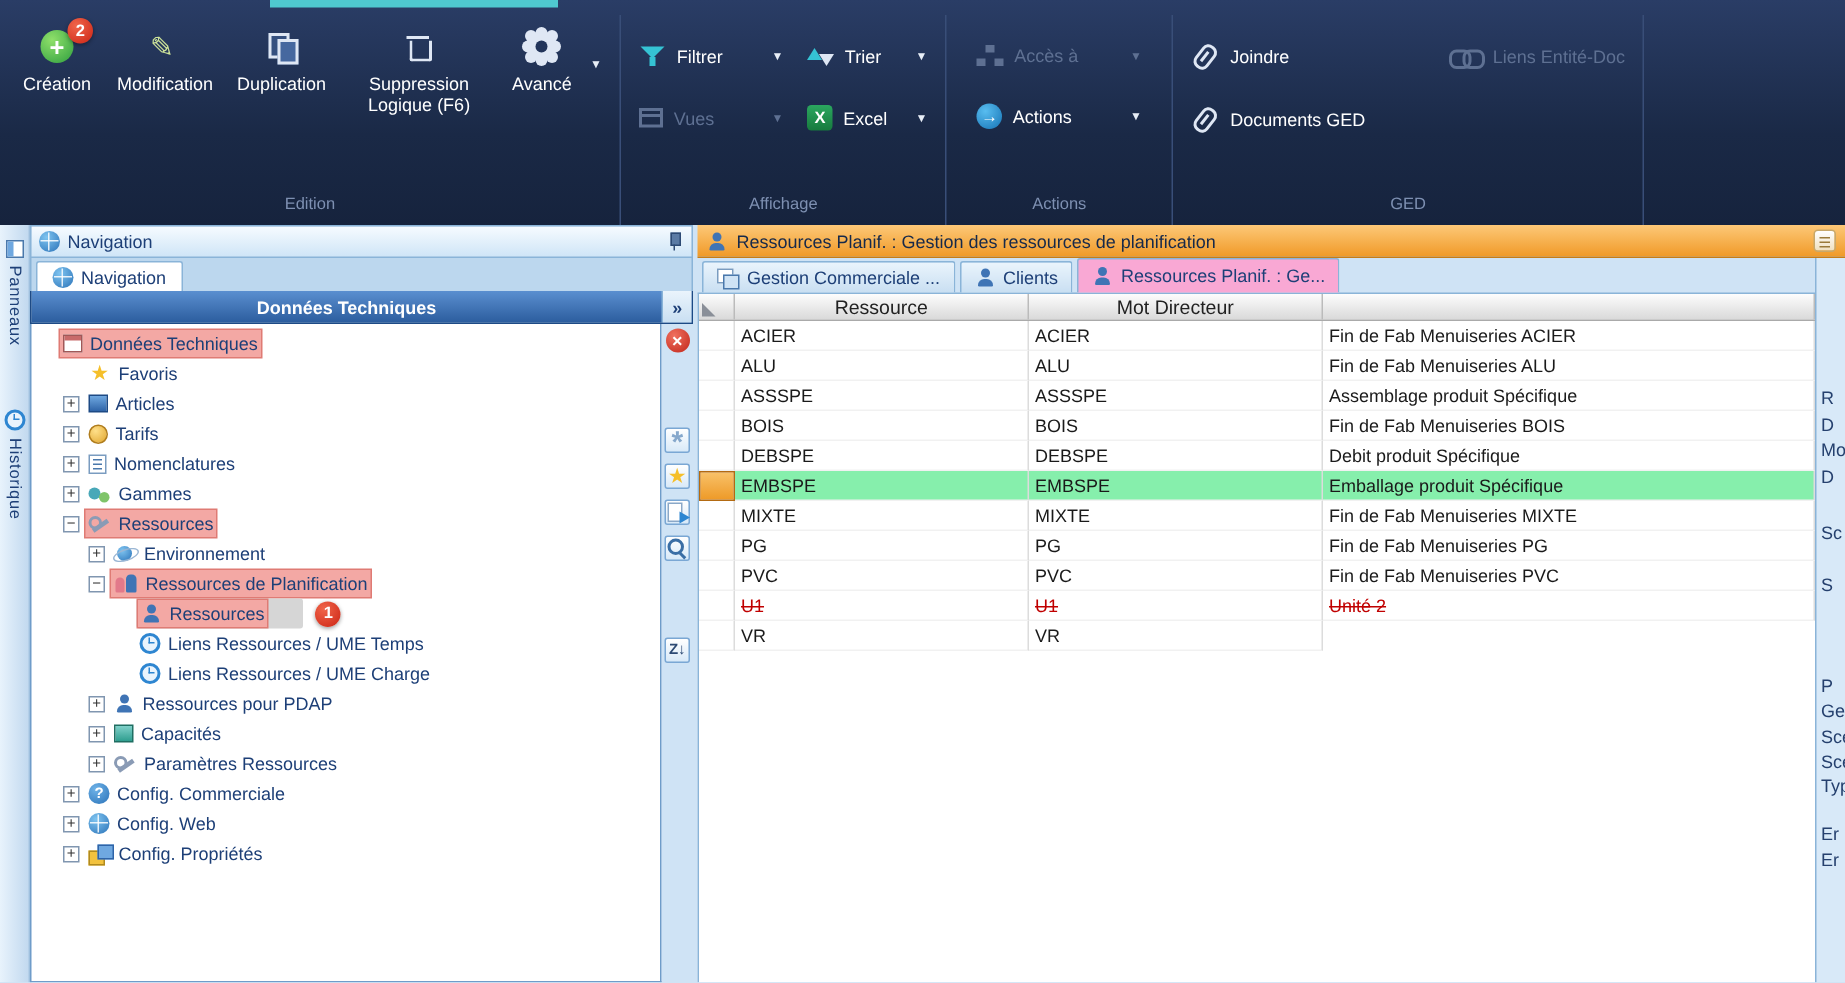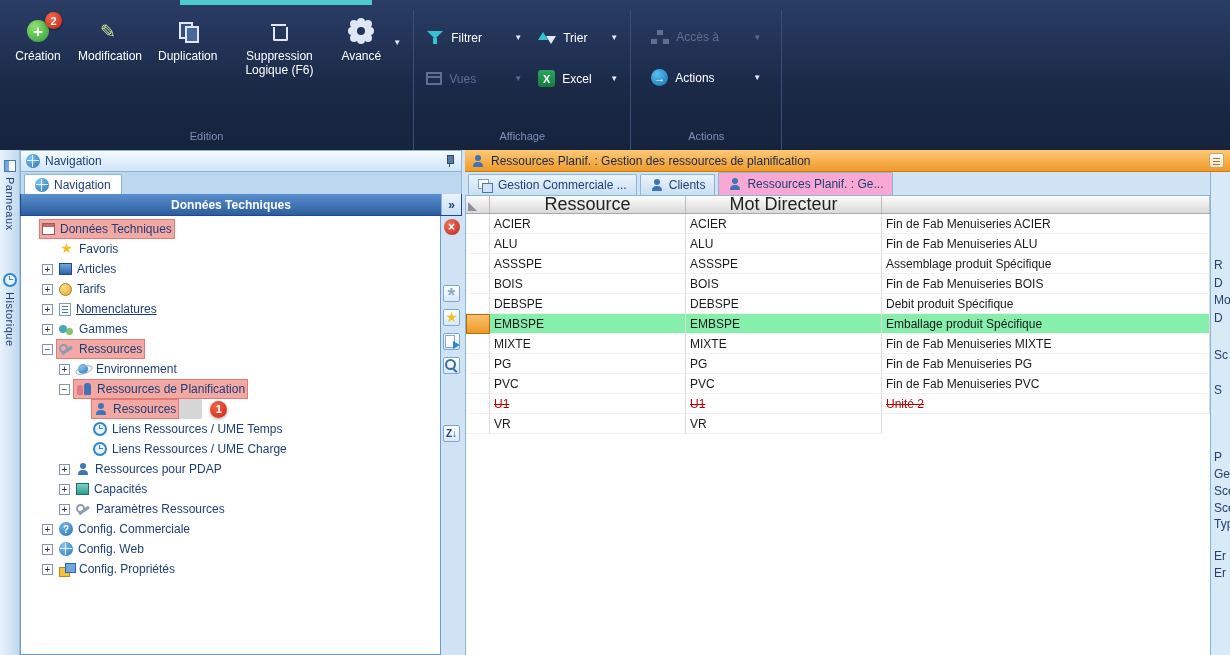--- a/index.html
+++ b/index.html
@@ -146,34 +146,34 @@
 .sbtn-freeze{margin-top:50px}
 .sbtn-sort{margin-top:44px}
 
 
 .trow{height:20px;display:flex;align-items:center;font-size:12px;color:#1d3f77;cursor:pointer;white-space:nowrap}
 .exp{width:11px;height:11px;flex:none;border:1px solid #8096b0;background:#fff;font-size:10px;line-height:9px;text-align:center;color:#333;margin-right:4px}
 .expsp{width:15px;flex:none}
 .tin{display:inline-flex;align-items:center;gap:5px;padding:0 2px;height:18px}
 .hlbox{background:#f3a8a4;box-shadow:0 0 0 1px #df7b74}
 .selpill{display:inline-flex;align-items:center;background:#d6d6d6;border-radius:2px;padding:1px 24px 1px 1px}
-.tlink{text-decoration:underline}
+.tlink{}
 .badge{width:17px;height:17px;border-radius:50%;background:radial-gradient(circle at 35% 30%,#f0654a,#cc2414);color:#fff;font-size:11px;font-weight:bold;display:flex;align-items:center;justify-content:center;box-shadow:0 1px 3px rgba(0,0,0,.4);flex:none}
 .treebadge{margin-left:8px}
 
 
 .content{position:absolute;left:465px;top:150px;width:765px;height:505px}
 .content-titlebar{height:22px;display:flex;align-items:center;gap:6px;padding:0 6px;background:linear-gradient(#fdc878,#f09a28);border-bottom:1px solid #c87d15;color:#16294a;font-size:12px}
 .ctitle{flex:1}
 .doc-tabs{height:24px;width:745px;background:#cfe3f5;border-bottom:1px solid #8ab4d8;display:flex;align-items:flex-end;gap:3px;padding-left:3px}
 .dtab{height:21px;display:flex;align-items:center;gap:5px;padding:0 9px;background:linear-gradient(#eaf4fc,#c9dff2);border:1px solid #8ab4d8;border-bottom:none;border-radius:2px 2px 0 0;font-size:12px;color:#1d3f77;cursor:pointer;white-space:nowrap}
 .dtab.active{background:#f9a8d4;height:23px}
 .grid{position:absolute;left:0;top:46px;width:745px;height:459px;background:#fff;border-left:1px solid #8ab4d8}
 .thead{display:flex;height:18px;background:linear-gradient(#fdfdfd,#d9d9d9);border-bottom:1px solid #aaa}
-.hcell{display:flex;align-items:center;justify-content:center;font-size:18px;color:#222;border-right:1px solid #bbb;position:relative}
+.hcell{display:flex;align-items:center;justify-content:center;font-size:13px;color:#222;border-right:1px solid #bbb;position:relative}
 .c0{width:24px;flex:none}
 .c1{width:196px;flex:none}
 .c2{width:196px;flex:none}
 .c3{width:328px;flex:none}
 .corner{position:absolute;left:2px;bottom:2px;width:0;height:0;border-bottom:9px solid #8a8f98;border-right:9px solid transparent}
 .trr{display:flex;height:20px;align-items:stretch}
 .tcell{display:flex;align-items:center;padding-left:4px;font-size:12px;color:#1a1a1a;border-right:1px solid #dcdcdc;border-bottom:1px solid #f1f1f1;overflow:hidden;white-space:nowrap}
 .tcell.c0{padding:0}
 .rsel .tcell{background:#86efac}
 .rsel .selcell{background:linear-gradient(#f8c169,#ee9a28);border:1px solid #b36a12}
@@ -257,20 +257,41 @@
             </div>
             <div class="smallrow">
               <div class="smallbtn">
                 <span class="ic ic-actions"></span>
                 <span class="slabel">Actions</span>
                 <span class="caret">▼</span>
               </div>
             </div>
           </div>
           <div class="glabel">Actions</div>
+        </div>
+        <div class="rgroup g-ged">
+          <div class="smallrows">
+            <div class="smallrow">
+              <div class="smallbtn">
+                <span class="ic ic-clip"></span>
+                <span class="slabel">Joindre</span>
+              </div>
+              <div class="smallbtn disabled">
+                <span class="ic ic-chain gray"></span>
+                <span class="slabel">Liens Entité-Doc</span>
+              </div>
+            </div>
+            <div class="smallrow">
+              <div class="smallbtn">
+                <span class="ic ic-clip"></span>
+                <span class="slabel">Documents GED</span>
+              </div>
+            </div>
+          </div>
+          <div class="glabel">GED</div>
         </div>
         <div class="rgroup rfiller"></div>
       </div>
   </div>
 
   <div class="leftstrip" id="leftstrip">
       <div class="vtab">
         <span class="ic ic-panels"></span>
         <span class="vtext">Panneaux</span>
       </div>

